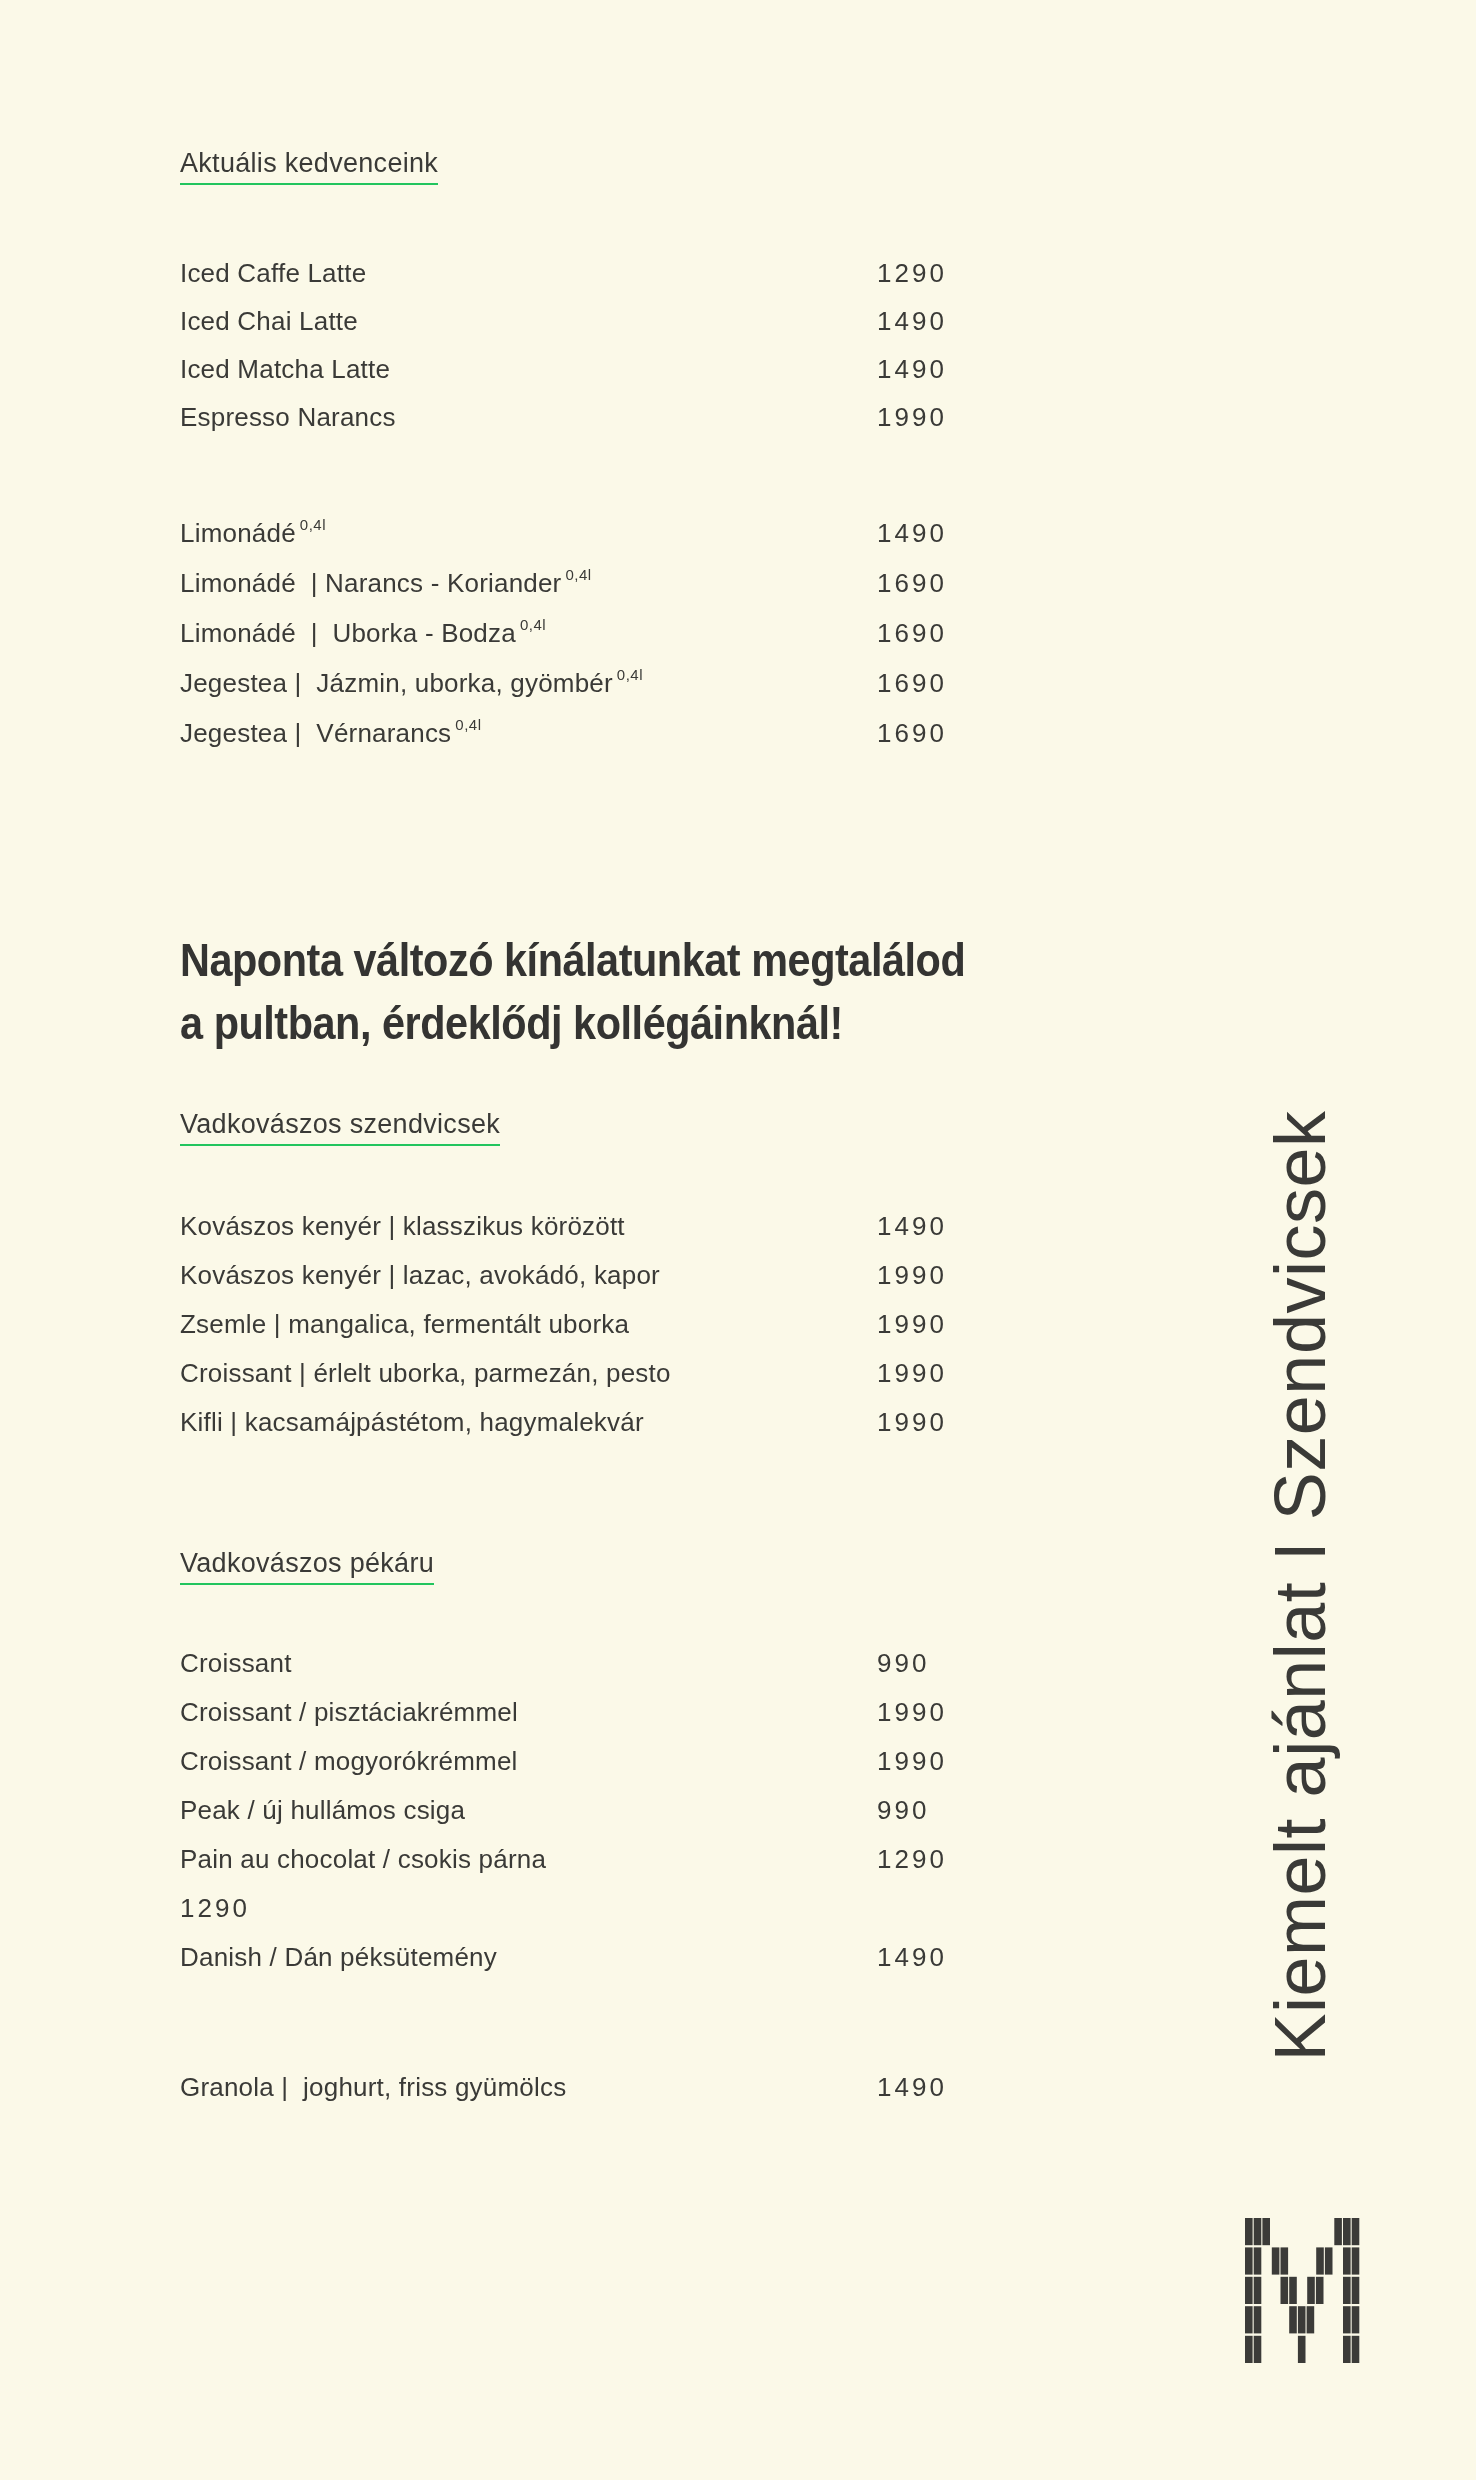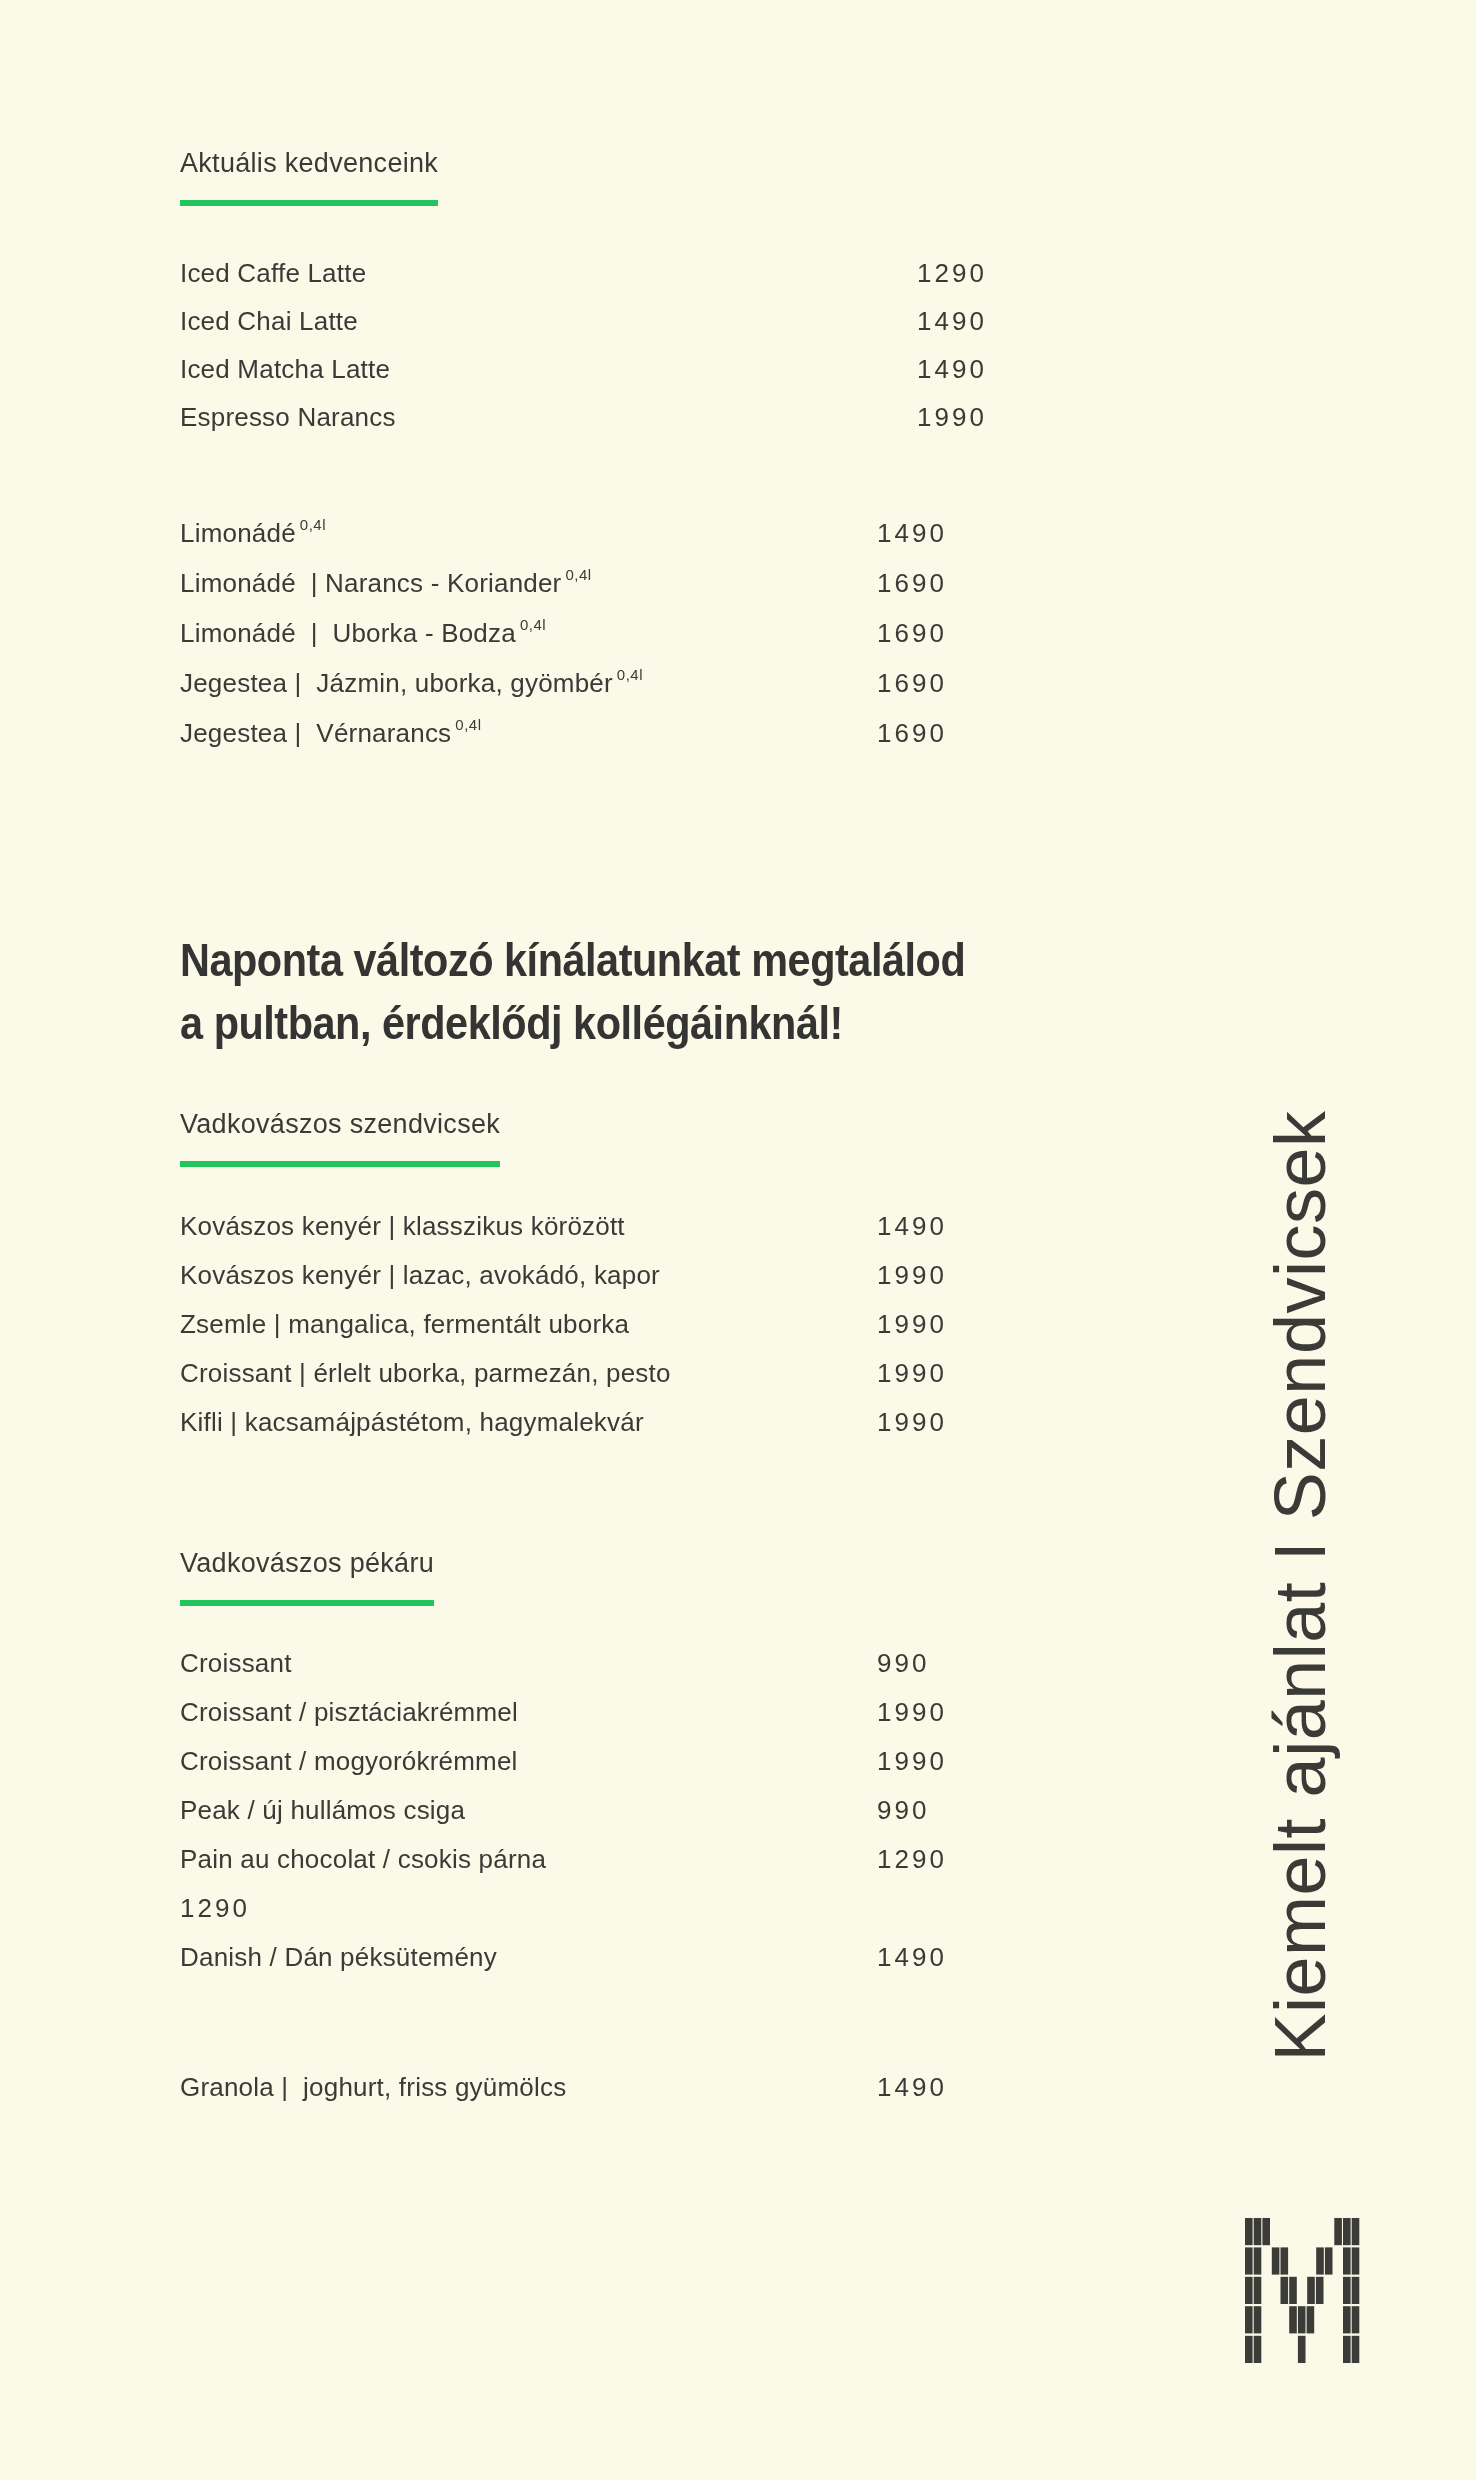--- a/index.html
+++ b/index.html
@@ -8,26 +8,26 @@
     width:1476px; height:2480px;
     background:#FBF9E8;
     color:#3A3A37;
     font-family:"Liberation Sans", sans-serif;
     overflow:hidden;
   }
   .abs { position:absolute; left:180px; width:800px; }
 
   .section-heading { font-size:27px; line-height:34px; letter-spacing:0.3px; }
   .section-heading .underlined {
-    border-bottom:6px solid #22c55e;
-    padding-bottom:22px;
+    border-bottom:2px solid #22c55e;
+    padding-bottom:5px;
   }
 
   .menu-row { display:flex; font-size:26px; letter-spacing:0.2px; }
-  .lh48 .menu-row { height:48px; line-height:48px;gap:40px; }
+  .lh48 .menu-row { height:48px; line-height:48px; }
   .lh49 .menu-row { height:49px; line-height:49px; }
   .lh50 .menu-row { height:50px; line-height:50px; }
   .item-name { width:697px; flex:0 0 auto; white-space:pre; }
   .item-price { letter-spacing:3px; }
   .item-size {
     font-size:15px;
     position:relative; top:-2px;
     margin-left:4px;
     letter-spacing:0.5px;
     vertical-align:super;

